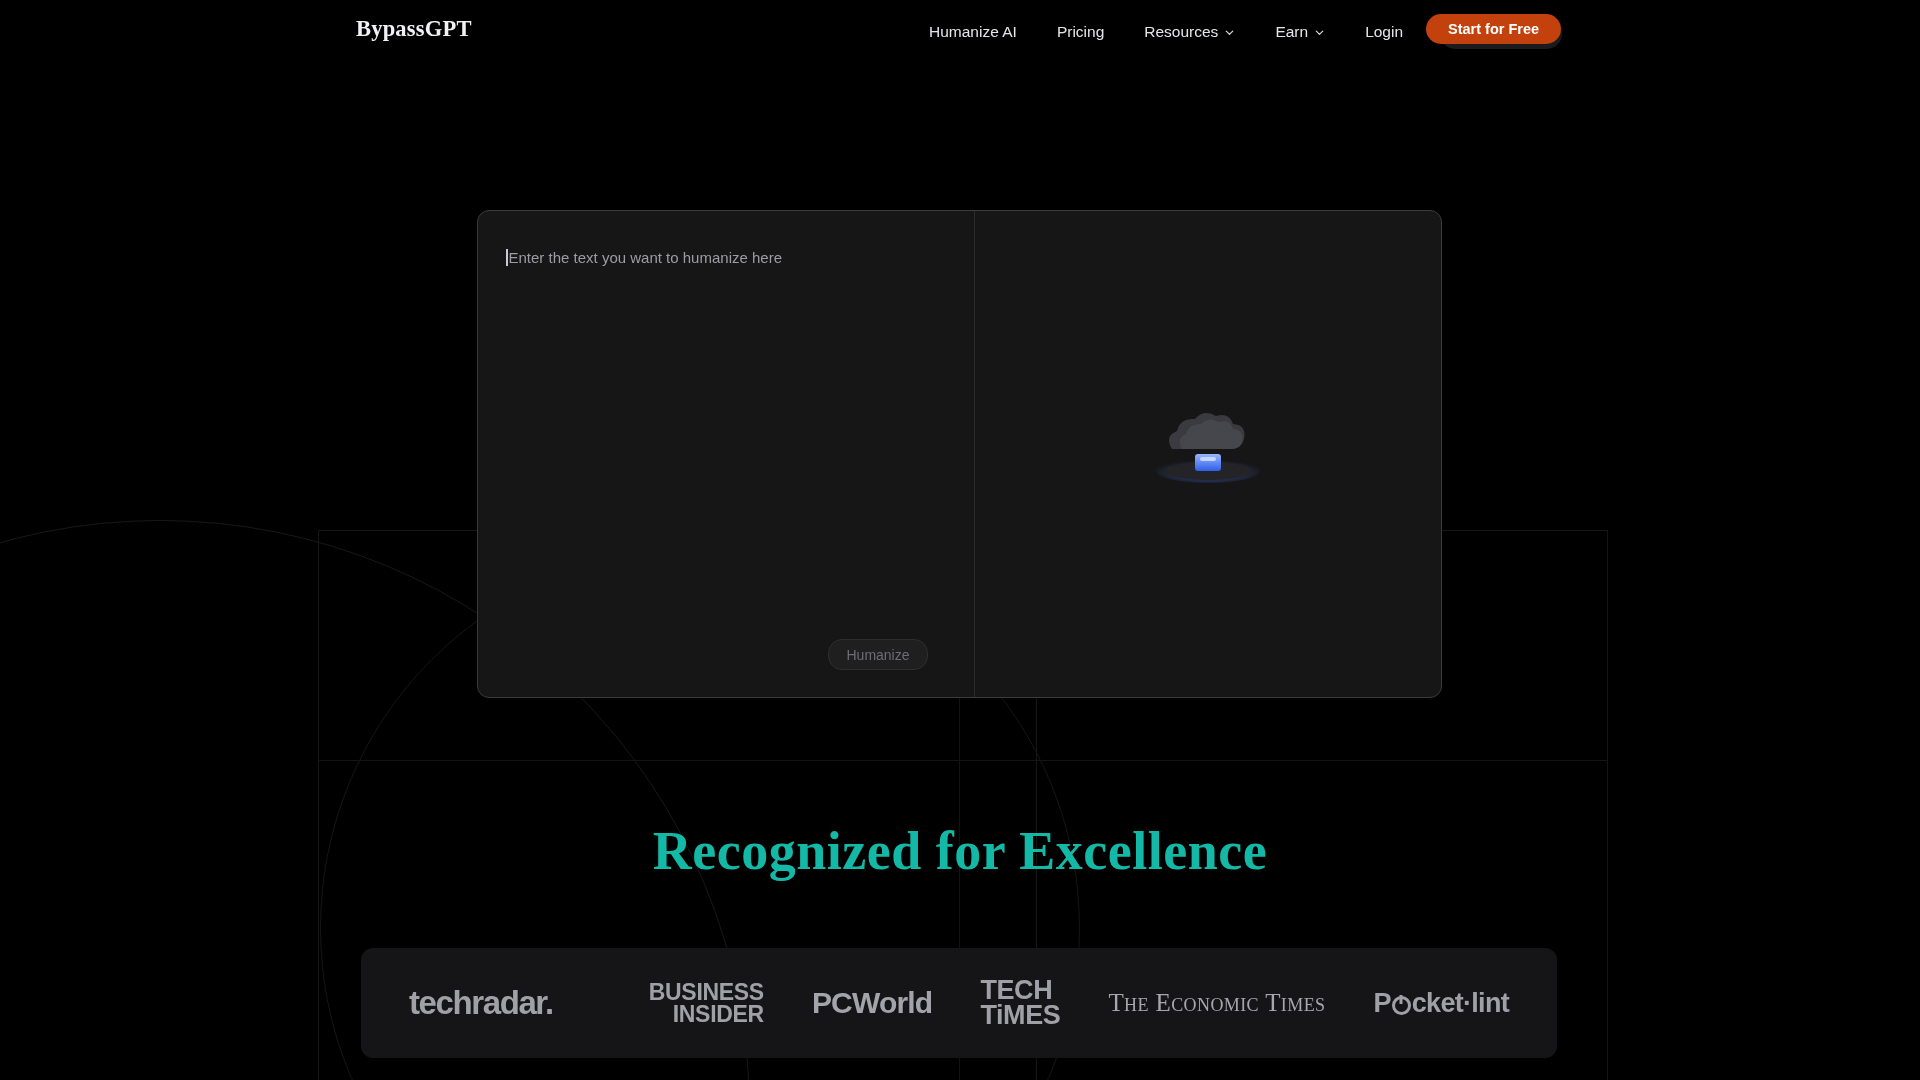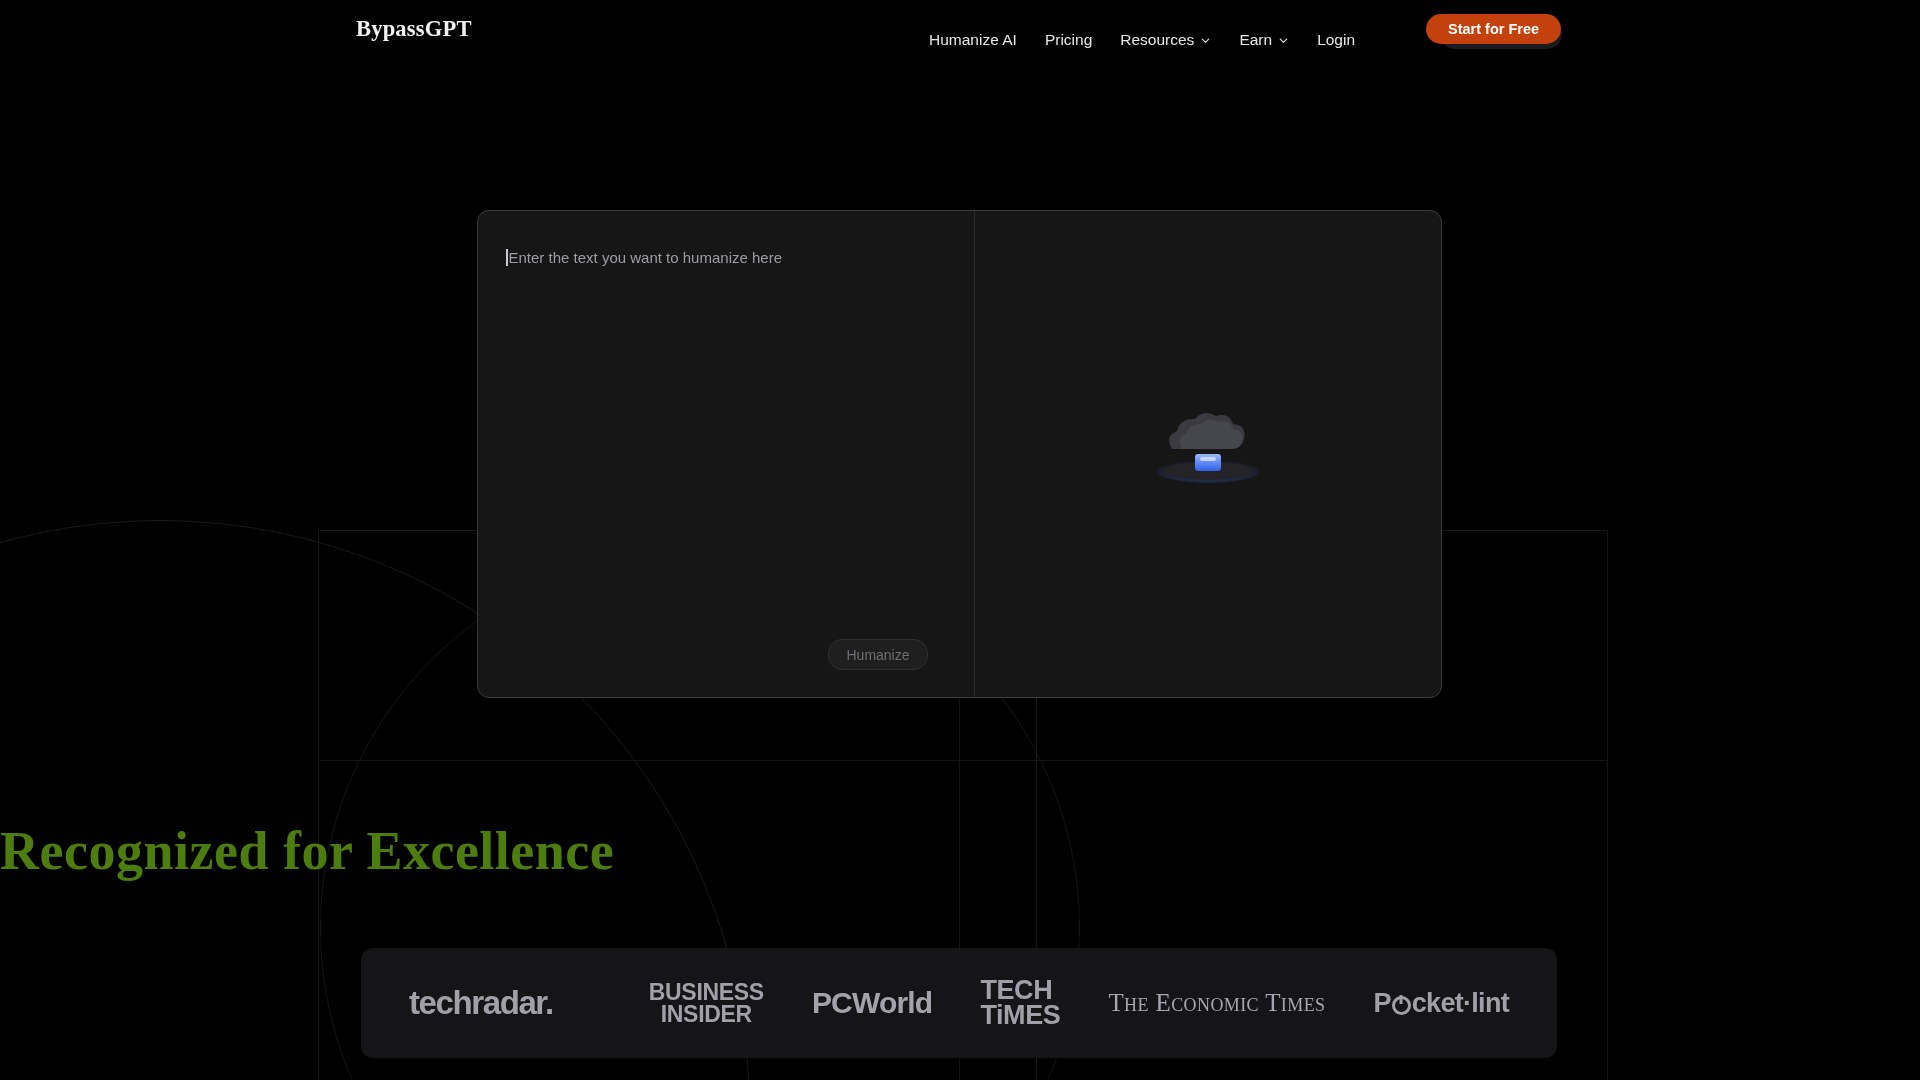--- a/index.html
+++ b/index.html
@@ -83,22 +83,21 @@
     color: #f2f2f5;
     letter-spacing: 0.2px;
   }
   .nav-links {
     position: absolute;
     left: 915px;
     top: 0;
     height: 63px;
     display: flex;
     align-items: center;
-    gap: 0;
-    margin-top: 8px;
+    gap: 12px;
   }
   .nav-link {
     font-size: 15.5px;
     color: #e6e6ea;
     text-decoration: none;
     padding: 0 14px;
     display: flex;
     align-items: center;
     gap: 6px;
     cursor: pointer;
@@ -249,25 +248,25 @@
     height: 90px;
   }
   .cloud-wrap svg { display: block; }
 
   
   .recognized-title {
     position: absolute;
     left: 0;
     top: 820px;
     width: 1920px;
-    text-align: left;
+    text-align: center;
     font-family: "Liberation Serif", serif;
     font-weight: bold;
     font-size: 54px;
-    color: #4d7c0f;
+    color: #14b8a6;
     z-index: 3;
     letter-spacing: 0.5px;
   }
   .logos-bar {
     position: absolute;
     left: 361px;
     top: 948px;
     width: 1196px;
     height: 110px;
     background: #151517;
@@ -283,21 +282,21 @@
   .logo-techradar {
     font-size: 33px;
     font-weight: bold;
     letter-spacing: -1.4px;
     color: #a0a0a8;
   }
   .logo-bi {
     font-size: 23px;
     font-weight: bold;
     line-height: 0.96;
-    text-align: center;
+    text-align: right;
     letter-spacing: -0.3px;
     color: #a0a0a8;
     margin-left: 48px;
   }
   .logo-pcworld {
     font-size: 30px;
     font-weight: bold;
     letter-spacing: -0.8px;
     color: #a3a3ab;
   }

